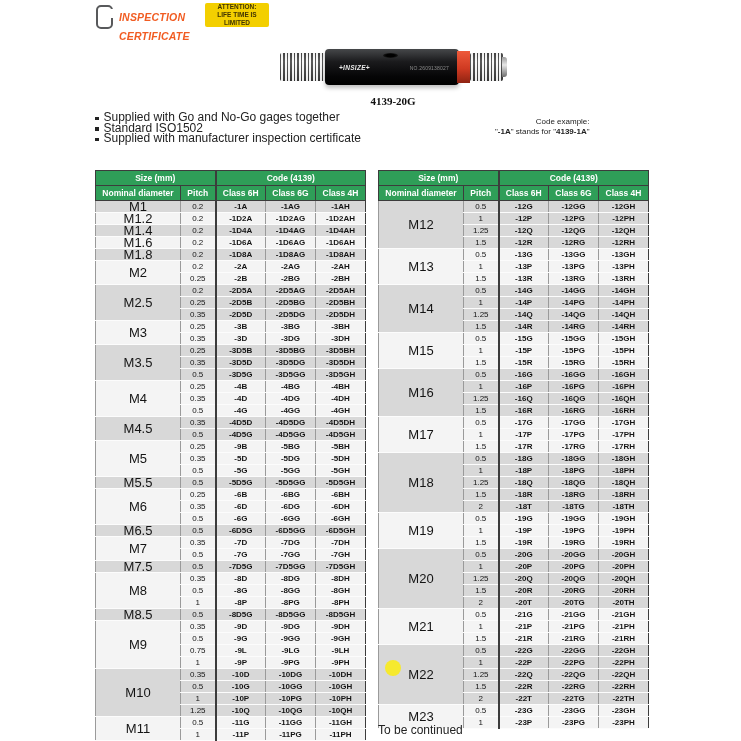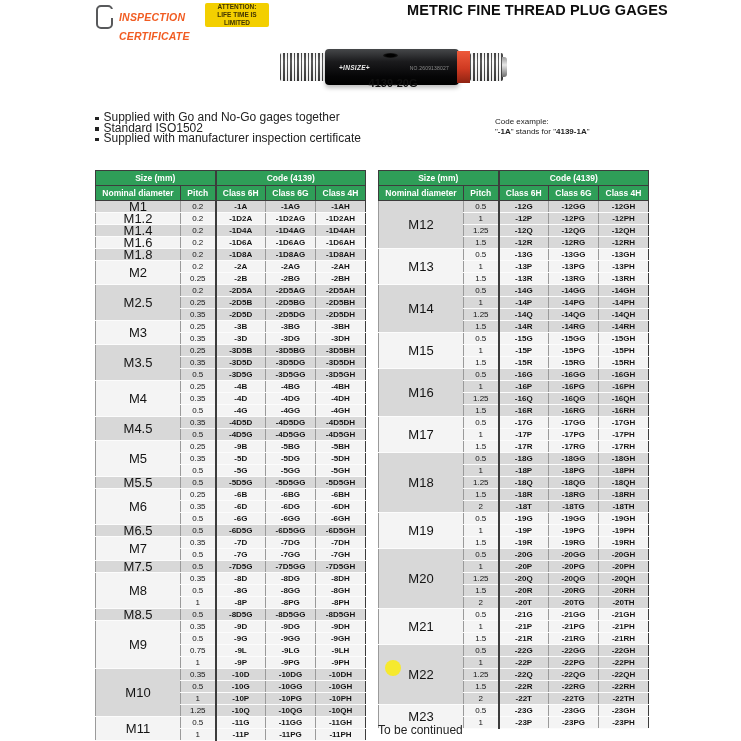--- a/index.html
+++ b/index.html
@@ -33,29 +33,29 @@
     box-shadow:0 3px 4px rgba(0,0,0,.25); }
   .handle-hole { position:absolute; left:58px; top:4px; width:15px; height:5px; border-radius:50%;
     background:radial-gradient(#000 40%,#333); }
   .brand { position:absolute; left:14px; top:15px; font-size:6.5px; font-weight:bold;
     font-style:italic; color:#e9e9e9; letter-spacing:.3px; }
   .serial { position:absolute; right:10px; top:16px; font-size:5px; color:#8d8d8d; letter-spacing:.2px; }
   .red-band { position:absolute; left:177px; top:5px; width:13px; height:32px;
     background:linear-gradient(180deg,#ee5a3a,var(--gage-red) 55%,#8e2312); }
   .end-cap { position:absolute; left:222px; top:11px; width:5px; height:20px; border-radius:0 3px 3px 0;
     background:linear-gradient(180deg,#9a9a9a,#e6e6e6 40%,#6e6e6e); }
-  .model-label { position:absolute; left:280px; top:77px; width:226px; text-align:center;
-    font-size:11px; font-weight:bold; color:#111; }
+  .model-label { position:absolute; left:280px; top:95px; width:226px; text-align:center;
+    font-size:11px; font-weight:bold; color:#111;font-family:Liberation Serif, serif; }
 
   
   .features { position:absolute; left:95px; top:112px; list-style:none; }
   .features li { font-size:12px; line-height:10.5px; color:#222; }
   .features li .sq { display:inline-block; width:3.5px; height:3.5px; background:#222;
     margin-right:5px; vertical-align:1px; }
-  .code-example { position:absolute; left:495px; top:117px; font-size:8px; line-height:10px; color:#222; }
+  .code-example { position:absolute; left:495px; top:117px; font-size:8px; line-height:10px; color:#222;text-align:right; }
   .code-example b { font-weight:bold; }
 
   
   .tbl { position:absolute; top:170px; border-collapse:collapse; table-layout:fixed; width:270px;
     border:1px solid #3c3c3c; }
   .tbl-left  { left:95px; }
   .tbl-right { left:378px; }
   .tbl col.c-diam  { width:85px; }
   .tbl col.c-pitch { width:35px; }
   .tbl col.c-code  { width:50px; }
@@ -80,21 +80,20 @@
 
 <div class="page">
 
   <div class="logo-icon"></div>
   <div class="logo-text">INSPECTION
 CERTIFICATE</div>
   <div class="badge">
     <span>ATTENTION:</span>
     <span>LIFE TIME IS LIMITED</span>
   </div>
-  <div class="page-title">METRIC FINE THREAD PLUG GAGES</div>
 
   <div class="gage">
     <div class="thread thread-left"></div>
     <div class="handle">
       <div class="handle-hole"></div>
       <span class="brand">+INSIZE+</span>
       <span class="serial">NO.2609138027</span>
     </div>
     <div class="red-band"></div>
     <div class="thread thread-right"></div>

